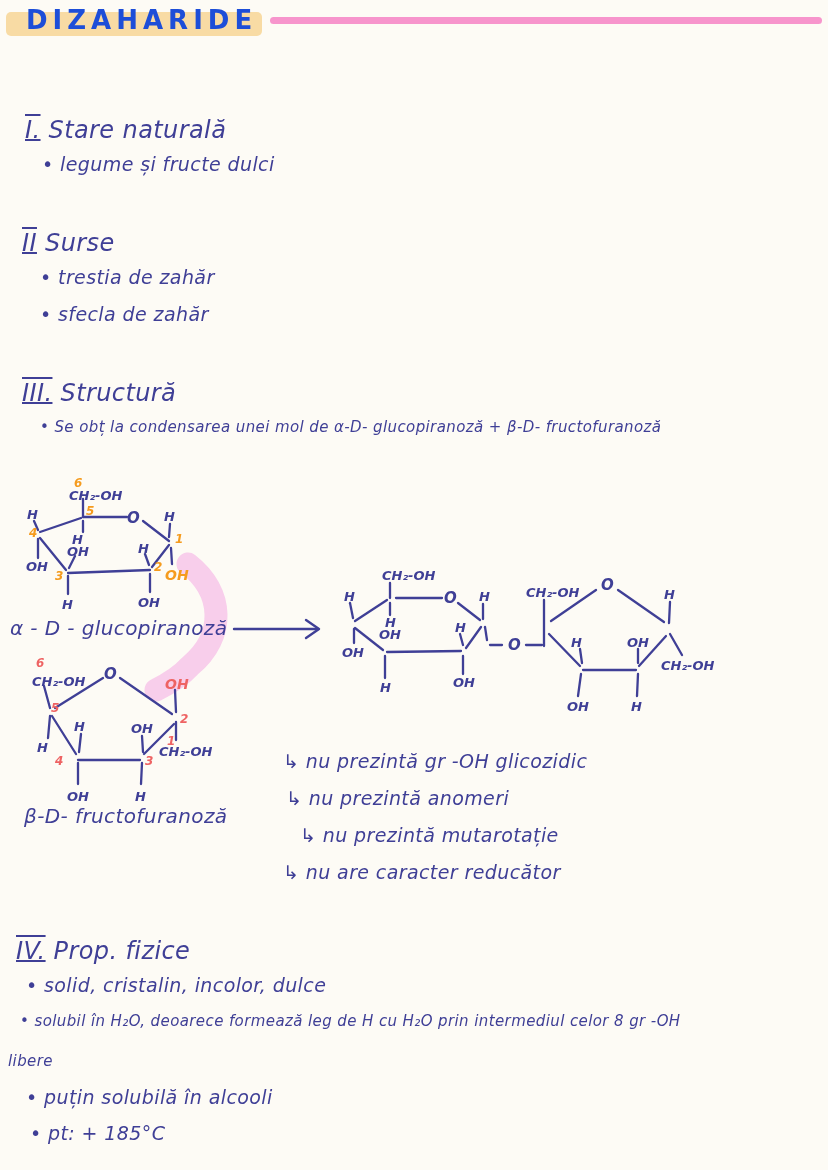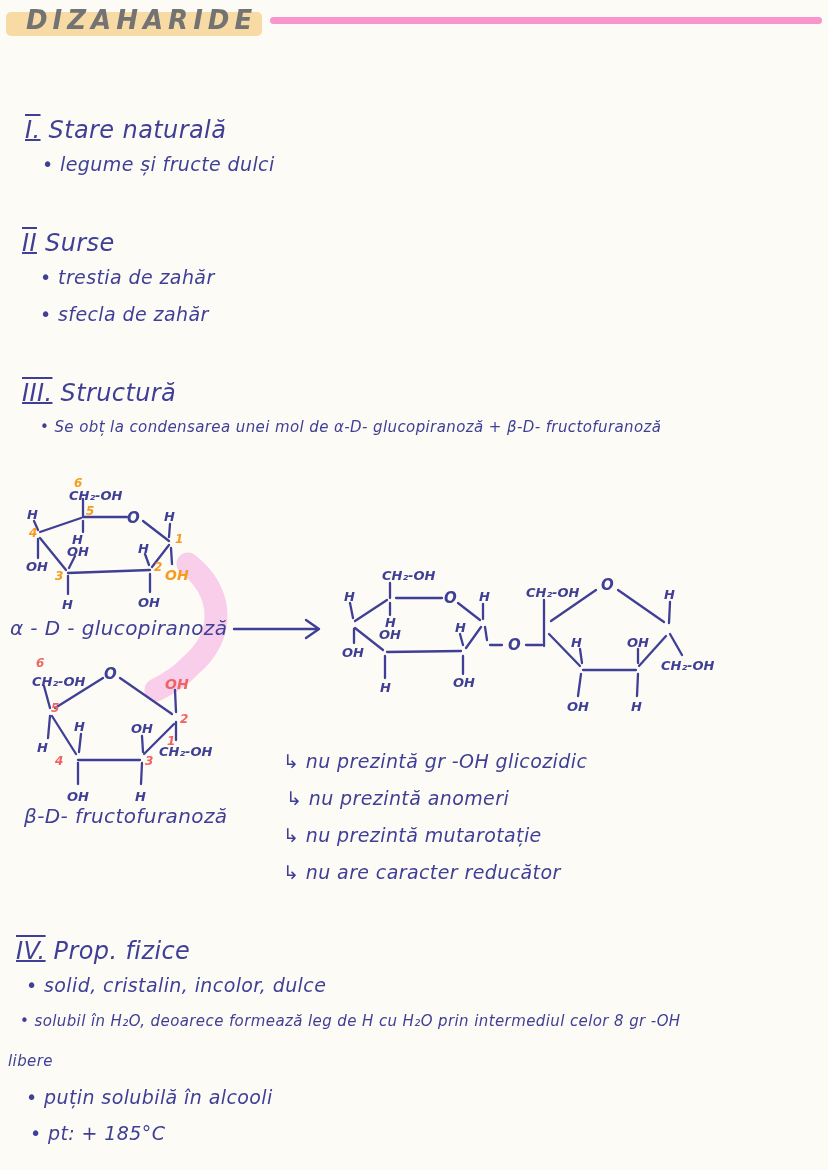--- a/index.html
+++ b/index.html
@@ -9,21 +9,21 @@
     font-family:"DejaVu Sans",sans-serif;
   }
   .abs{position:absolute;white-space:nowrap;}
   .ink{color:#3f3f96;}
   .hand{font-style:italic;letter-spacing:.4px;}
 
   
   .title-highlight{position:absolute;left:6px;top:12px;width:256px;height:24px;
     background:#f8dba4;border-radius:5px;}
   .doc-title{position:absolute;left:26px;top:5px;font-size:26px;font-weight:bold;
-    letter-spacing:5px;color:#737373;font-style:italic;}
+    letter-spacing:5px;color:#1d4ed8;}
   .title-rule{position:absolute;left:270px;top:17px;width:552px;height:7px;
     background:#f795cc;border-radius:4px;}
 
   .topic{font-size:25px;font-weight:bold;color:#f59b1e;}
   .heading{font-size:24px;}
   .roman{text-decoration:overline underline;text-decoration-thickness:1.5px;}
   .line{font-size:19px;}
   .small-line{font-size:15px;}
   .note{font-size:19px;}
   .struct-name{font-size:20px;font-weight:500;text-align:right;}
@@ -193,21 +193,21 @@
     <text class="at" x="334" y="41">H</text>
     <text class="at" x="241" y="89">H</text>
     <text class="at" x="297" y="89">OH</text>
     <text class="at" x="331" y="112">CH₂-OH</text>
     <text class="at" x="237" y="153">OH</text>
     <text class="at" x="301" y="153">H</text>
   </svg>
 
   <div class="abs note hand ink" style="left:283px;top:750px;">↳ nu prezintă gr -OH glicozidic</div>
   <div class="abs note hand ink" style="left:286px;top:787px;">↳ nu prezintă anomeri</div>
-  <div class="abs note hand ink" style="left:283px;top:824px;">↳ nu prezintă mutarotație</div>
+  <div class="abs note hand ink" style="left:300px;top:824px;">↳ nu prezintă mutarotație</div>
   <div class="abs note hand ink" style="left:283px;top:861px;">↳ nu are caracter reducător</div>
 
   <div class="abs heading hand ink" style="left:16px;top:937px;">
     <span class="roman">IV.</span>
     <span>Prop. fizice</span>
   </div>
   <div class="abs line hand ink" style="left:26px;top:974px;">• solid, cristalin, incolor, dulce</div>
   <div class="abs small-line hand ink" style="left:20px;top:1012px;">• solubil în H₂O, deoarece formează leg de H cu H₂O prin intermediul celor 8 gr -OH</div>
   <div class="abs small-line hand ink" style="left:8px;top:1052px;">libere</div>
   <div class="abs line hand ink" style="left:26px;top:1086px;">• puțin solubilă în alcooli</div>

